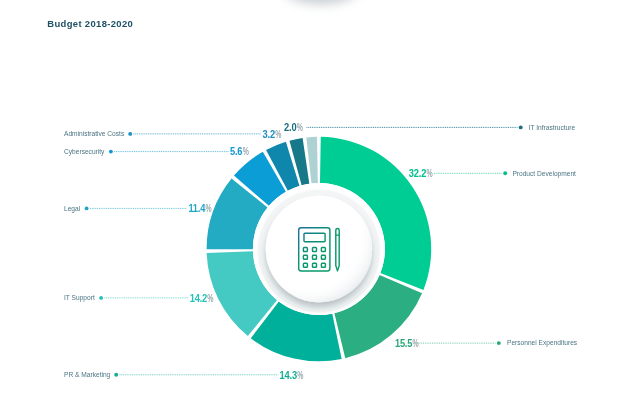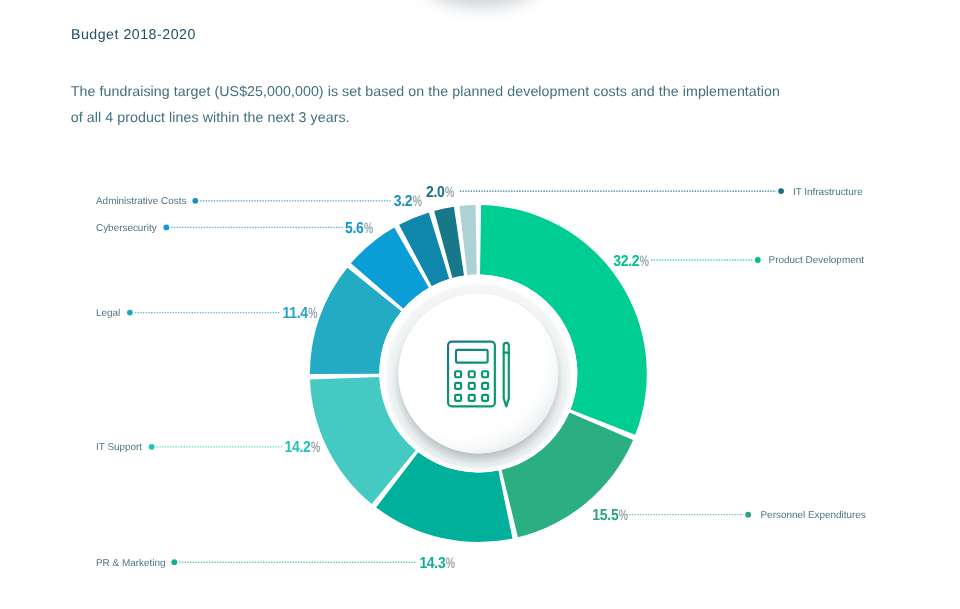--- a/index.html
+++ b/index.html
@@ -15,38 +15,37 @@
 
   .top-shadow{
     position:absolute; left:283px; top:-28px; width:76px; height:32px;
     border-radius:50%;
     background:rgba(92,108,120,0.34);
     filter:blur(5.5px);
   }
 
   .title {
     position:absolute; left:47.3px; top:17.9px;
-    font-size:9.45px; font-weight:normal; color:#1d5163; letter-spacing:0.35px;
+    font-size:9.45px; font-weight:bold; color:#1d5163; letter-spacing:0.35px;
     white-space:nowrap; line-height:12px;
   }
   .para {
     position:absolute; left:47.2px; top:52.9px; width:480px;
     font-size:9.45px; color:#40707f; line-height:17px; letter-spacing:0.06px;
   }
 
   svg.chart { position:absolute; left:0; top:0; display:block; }
 </style>
 </head>
 <body>
 
 <div id="page">
   <div class="top-shadow"></div>
 
   <div class="title">Budget 2018-2020</div>
-  <div class="para">The fundraising target (US$25,000,000) is set based on the planned development costs and the implementation of all 4 product lines within the next 3 years.</div>
   <svg class="chart" id="chart" width="640" height="406">
       <defs>
         <filter id="innerShadow" x="-60%" y="-60%" width="220%" height="220%">
           <feDropShadow dx="0" dy="4.5" stdDeviation="3.6" flood-color="#1d3b47" flood-opacity="0.34"></feDropShadow>
         </filter>
         <radialGradient id="outerSheen" gradientUnits="userSpaceOnUse" cx="318.9" cy="251" r="63.5">
           <stop offset="0.78" stop-color="#aab6bc" stop-opacity="0"></stop>
           <stop offset="0.95" stop-color="#9fadb4" stop-opacity="0.13"></stop>
           <stop offset="1" stop-color="#ffffff" stop-opacity="0"></stop>
         </radialGradient>

